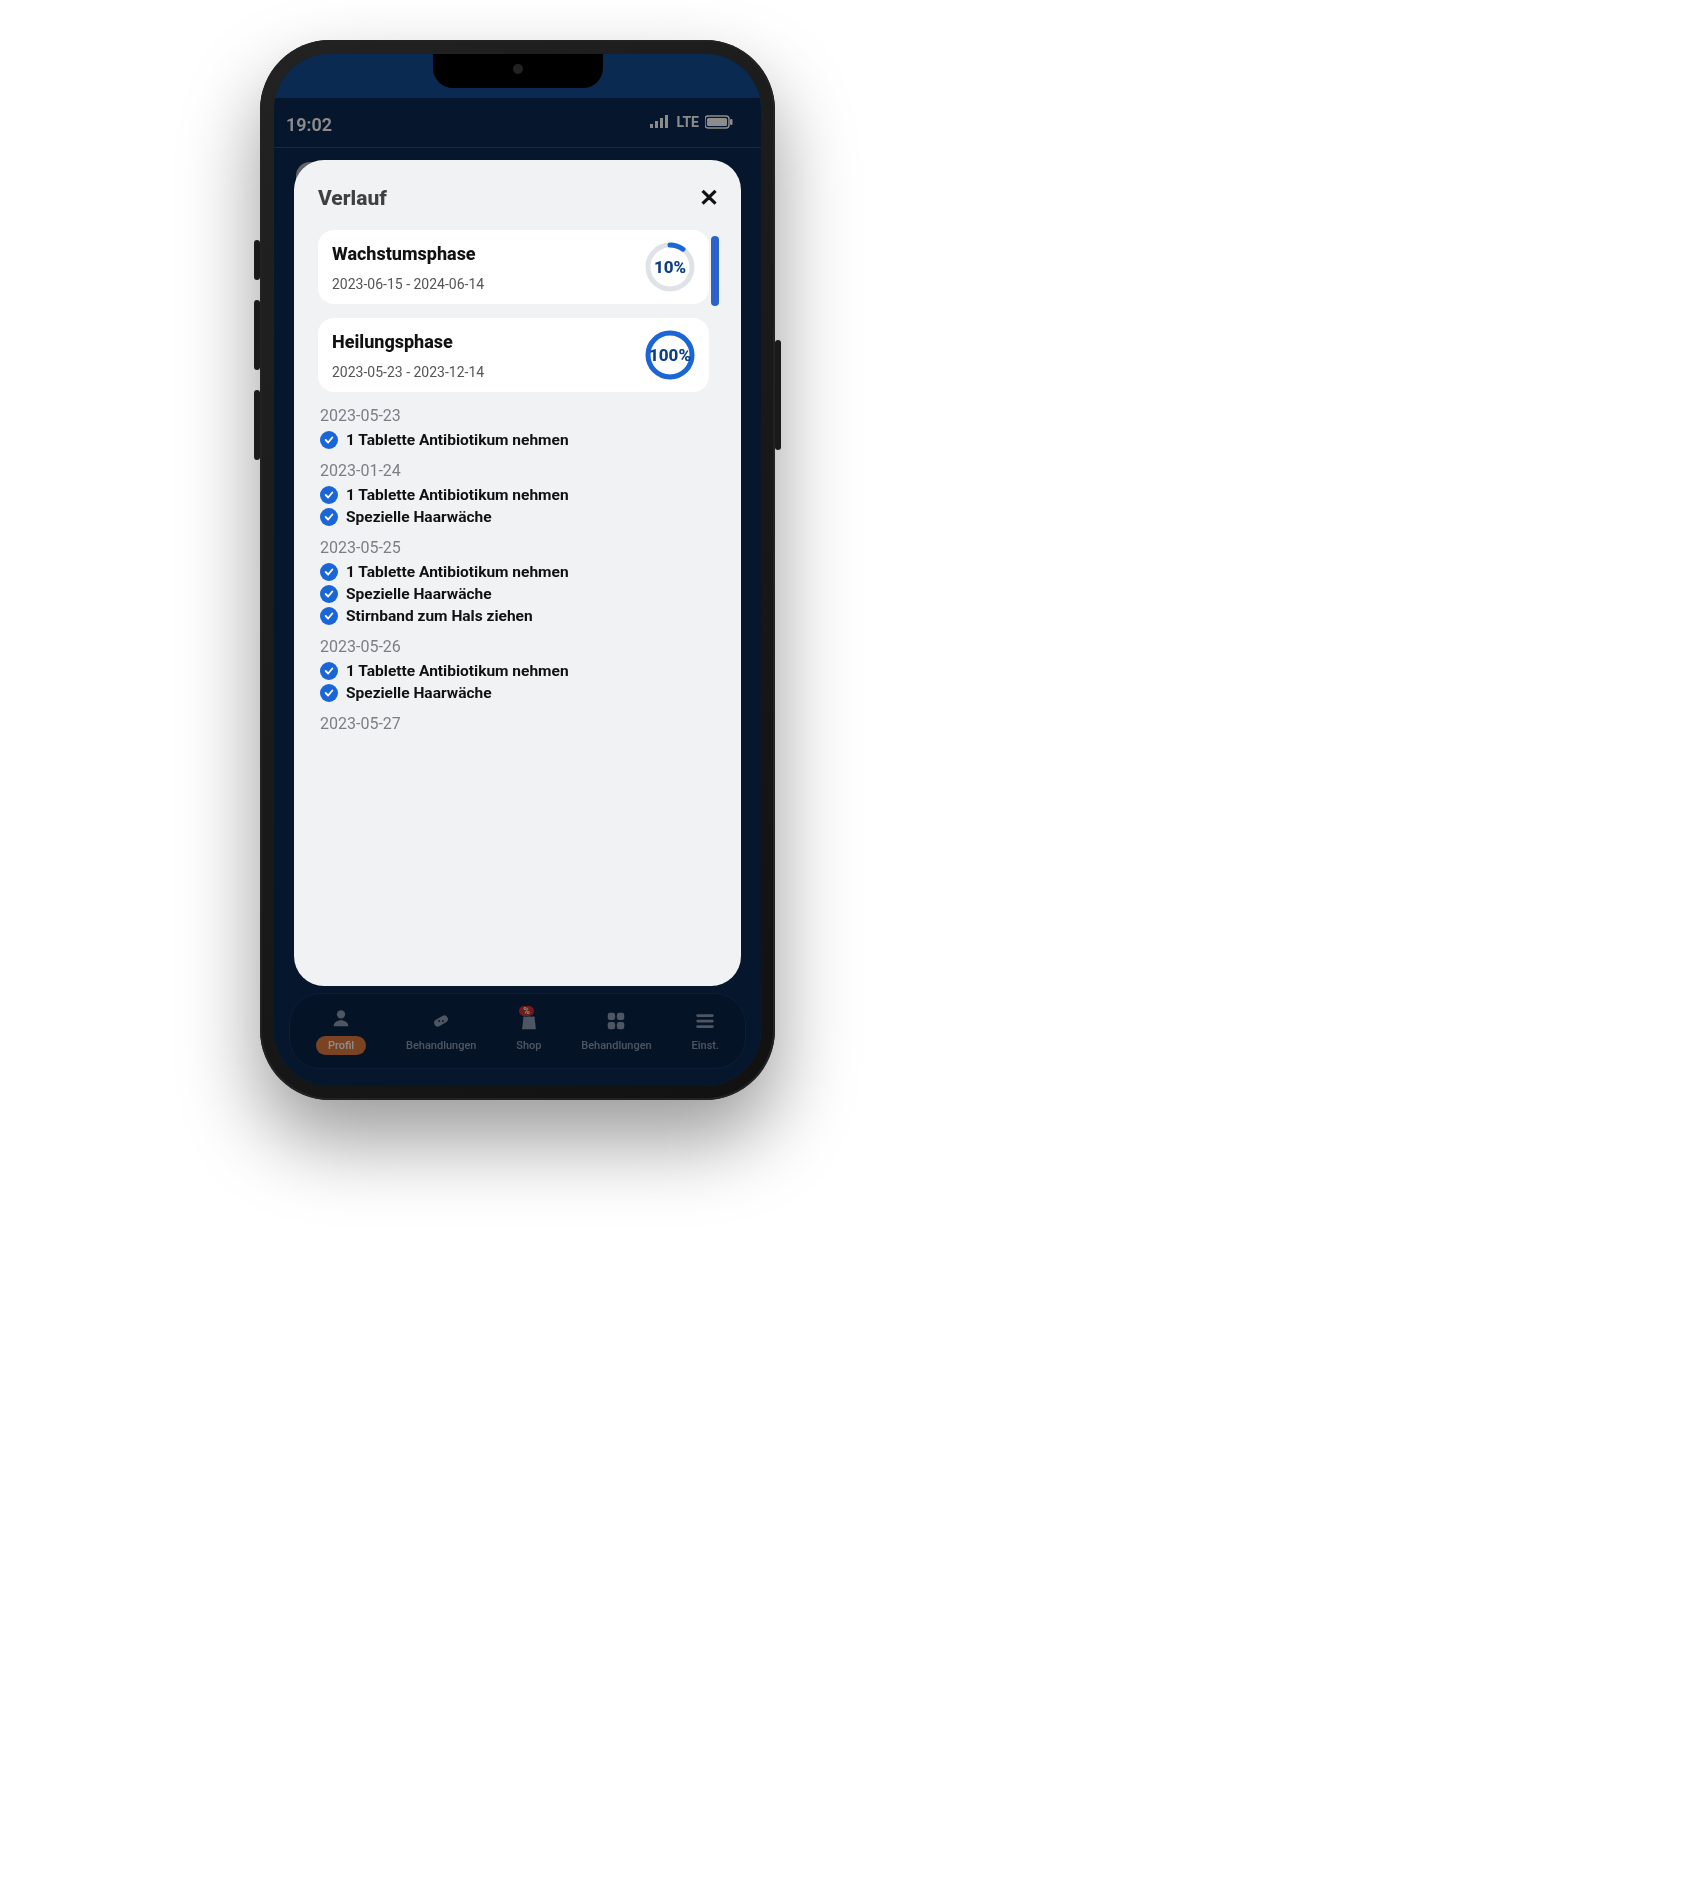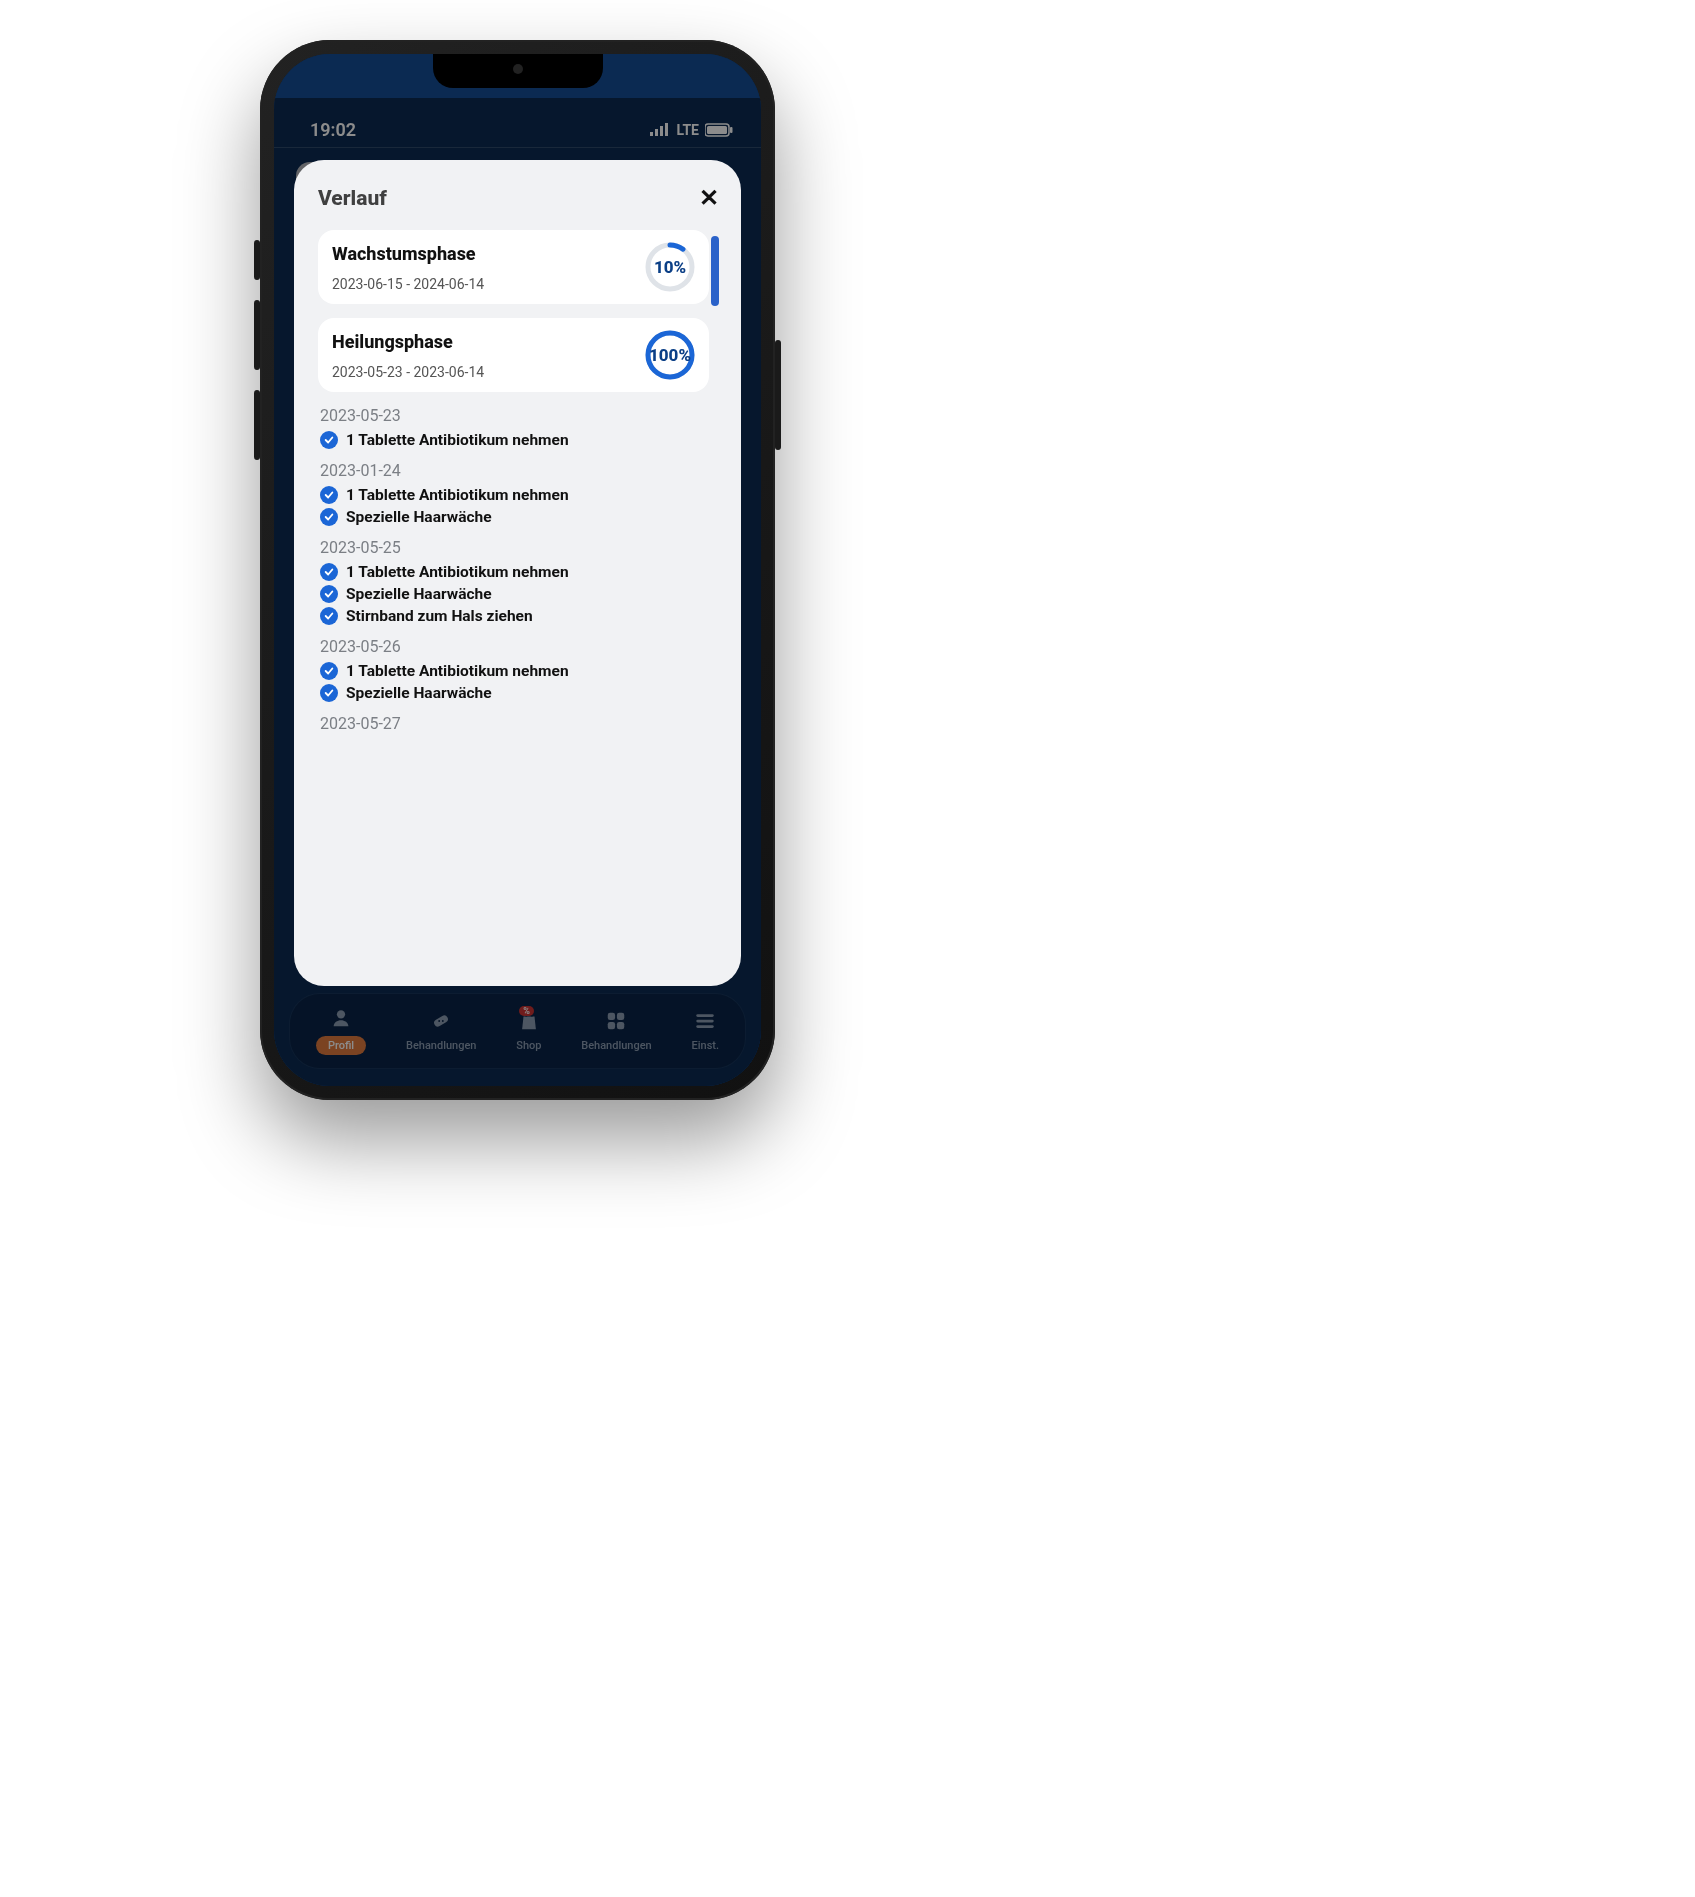--- a/index.html
+++ b/index.html
@@ -70,22 +70,22 @@
     transform:translateX(-50%);
     width:10px; height:10px;
     border-radius:50%;
     background:#222;
   }
 
   
   .status-bar {
     display: flex;
     justify-content: space-between;
-    align-items: center;
-    padding: 10px 28px 2px 36px;
+    align-items: flex-start;
+    padding: 10px 28px 2px 12px;
     height: 44px;
     color: #ffffff;
     font-weight: 600;
     font-size: 18px;
     border-bottom: 1px solid rgba(255,255,255,0.15);
   }
   .status-icons { display: flex; align-items: center; gap: 4px; }
   .status-icons svg { display: block; }
 
   
@@ -358,21 +358,21 @@
     <svg width="50" height="50">
       <circle cx="25" cy="25" r="22" stroke="#dfe3e8" stroke-width="5" fill="none"></circle>
       <circle cx="25" cy="25" r="22" stroke="#1b66d6" stroke-width="5" fill="none" stroke-dasharray="138.23007675795088" stroke-dashoffset="124.4070690821558" stroke-linecap="round"></circle>
     </svg>
     <div class="progress-label">10%</div>
   </div>
     </div>
           <div class="phase-card">
       <div class="phase-info">
         <div class="phase-name">Heilungsphase</div>
-        <div class="phase-dates">2023-05-23 - 2023-06-14</div>
+        <div class="phase-dates">2023-05-23 - 2023-12-14</div>
       </div>
       <div class="progress-ring">
     <svg width="50" height="50">
       <circle cx="25" cy="25" r="22" stroke="#dfe3e8" stroke-width="5" fill="none"></circle>
       <circle cx="25" cy="25" r="22" stroke="#1b66d6" stroke-width="5" fill="none" stroke-dasharray="138.23007675795088" stroke-dashoffset="0" stroke-linecap="round"></circle>
     </svg>
     <div class="progress-label">100%</div>
   </div>
     </div>
           <div class="day-block">

